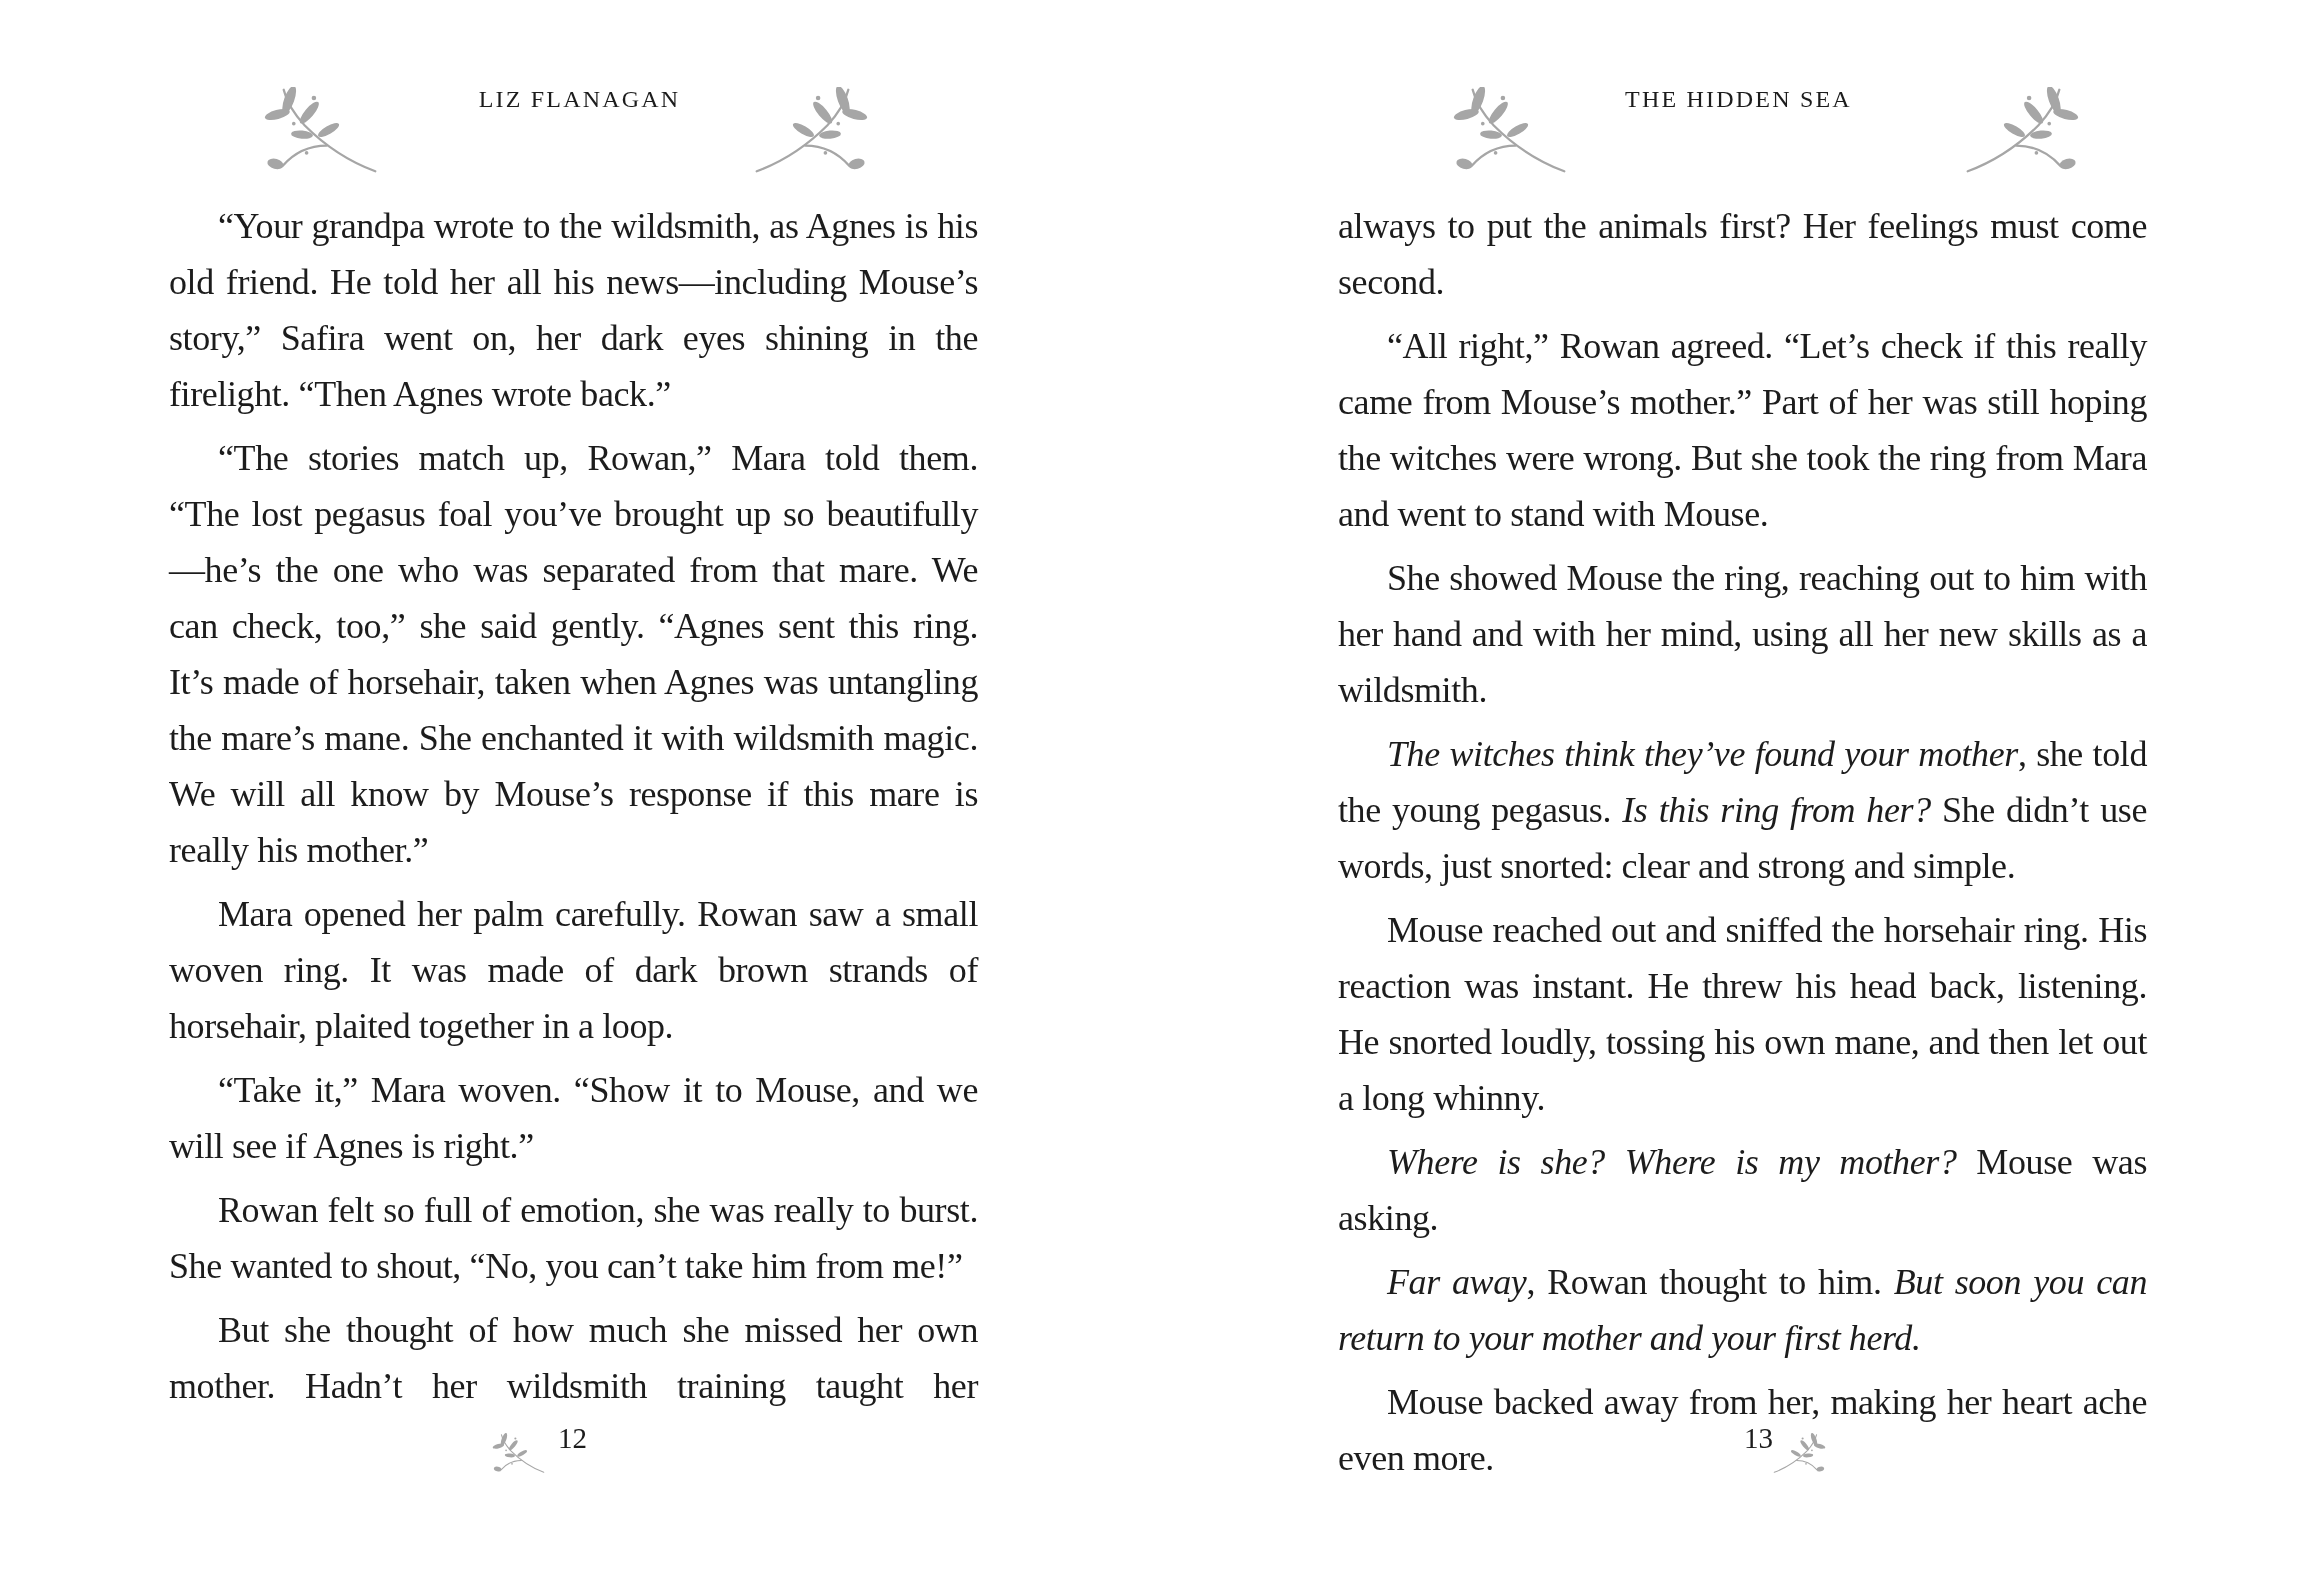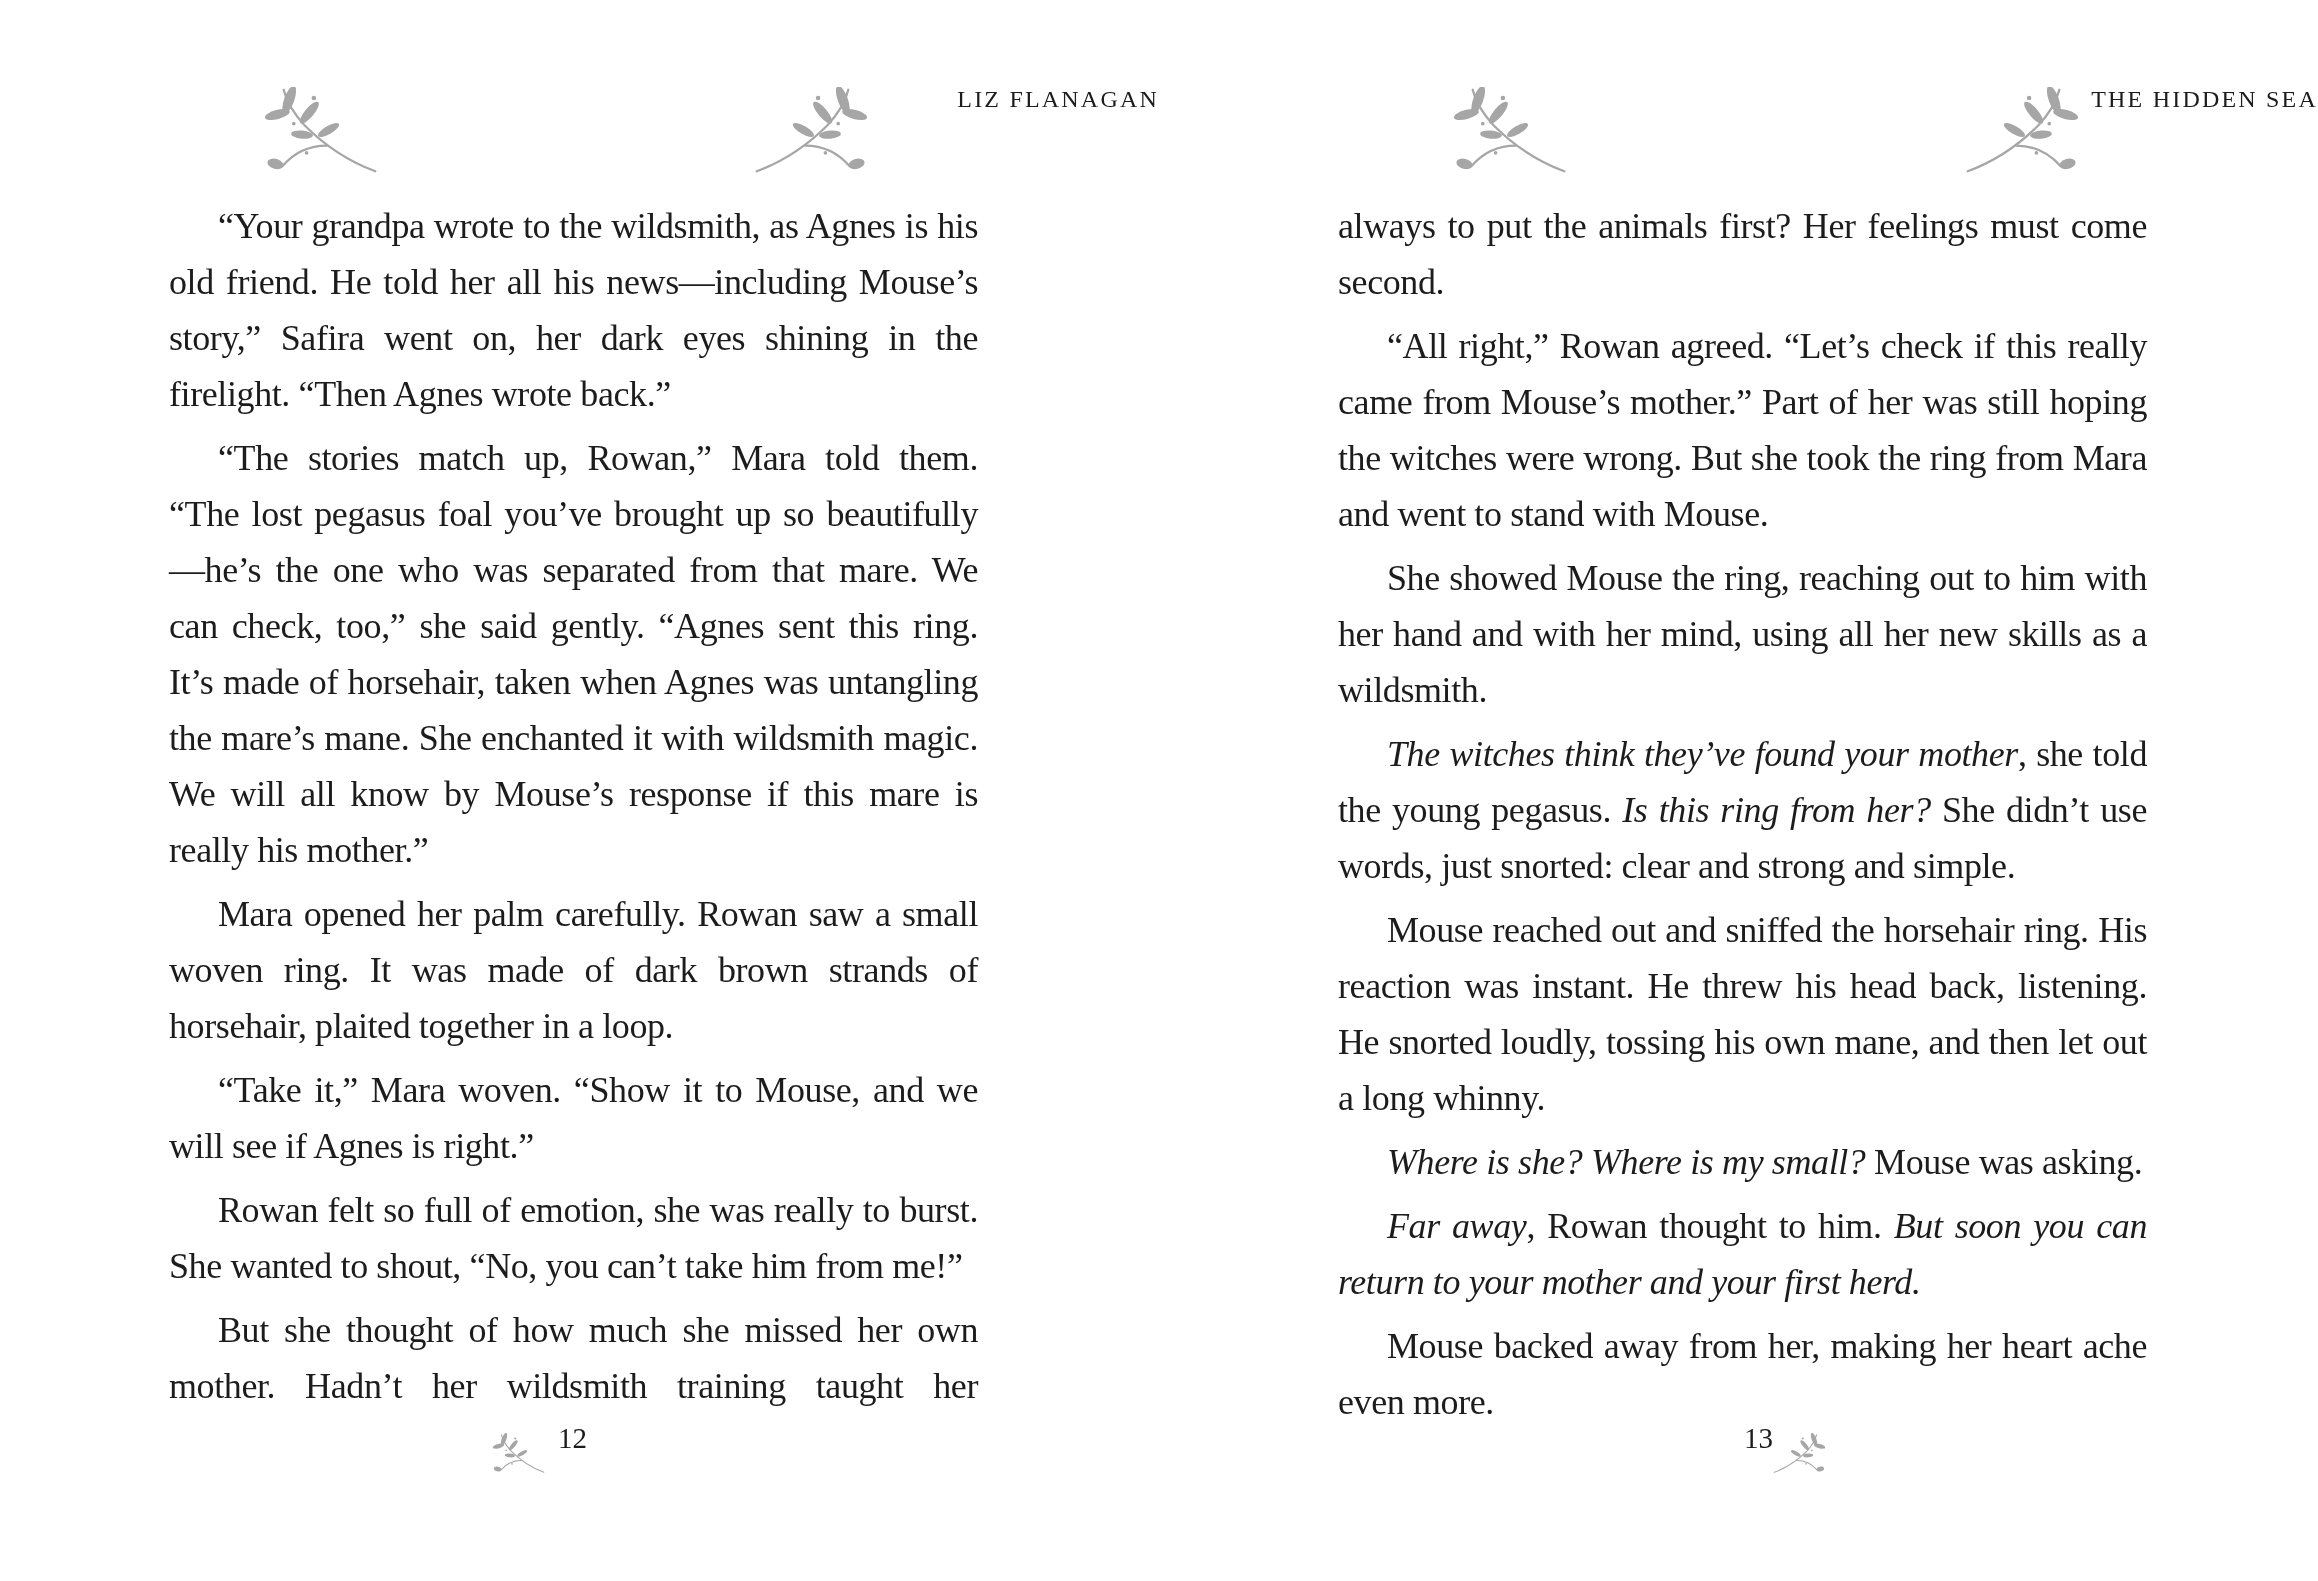--- a/index.html
+++ b/index.html
@@ -3,21 +3,21 @@
 <meta charset="utf-8">
 <style>
   html,body{margin:0;padding:0}
   body{width:2319px;height:1581px;background:#ffffff;overflow:hidden}
   .spread{position:relative;width:2319px;height:1581px;
           font-family:"Liberation Serif","DejaVu Serif",serif;color:#1c1c1c}
   .page{position:absolute;top:0;width:1159px;height:1581px}
   .page-left{left:0}
   .page-right{left:1159px}
 
-  .running-head{position:absolute;top:87px;left:0;width:100%;text-align:right;
+  .running-head{position:absolute;top:87px;left:0;width:100%;text-align:center;
                 font-size:24px;line-height:24px;letter-spacing:2.2px;font-weight:400}
 
   .orn{position:absolute;color:#a6a6a6}
   .orn-head{width:129px;height:87px}
   .page-left  .orn-head-l{left:254px;top:87px}
   .page-left  .orn-head-r{left:749px;top:87px}
   .page-right .orn-head-l{left:284px;top:87px}
   .page-right .orn-head-r{left:801px;top:87px}
   .mirror{transform:scaleX(-1)}
 
@@ -96,21 +96,21 @@
     <svg class="orn orn-head orn-head-r mirror" style="color: rgb(166, 166, 166);" viewBox="0 0 145 98" width="129" height="87">
         <use href="#sprig"></use>
       </svg>
 
     <div class="text-block" id="right-text">
         <p class="para"><span>always to put the animals first? Her feelings must come second.</span></p>
         <p class="para indent"><span>“All right,” Rowan agreed. “Let’s check if this really came from Mouse’s mother.” Part of her was still hoping the witches were wrong. But she took the ring from Mara and went to stand with Mouse.</span></p>
         <p class="para indent"><span>She showed Mouse the ring, reaching out to him with her hand and with her mind, using all her new skills as a wildsmith.</span></p>
         <p class="para indent"><em>The witches think they’ve found your mother</em><span>, she told the young pegasus. </span><em>Is this ring from her?</em><span> She didn’t use words, just snorted: clear and strong and simple.</span></p>
         <p class="para indent"><span>Mouse reached out and sniffed the horsehair ring. His reaction was instant. He threw his head back, listening. He snorted loudly, tossing his own mane, and then let out a long whinny.</span></p>
-        <p class="para indent"><em>Where is she? Where is my small?</em><span> Mouse was asking.</span></p>
+        <p class="para indent"><em>Where is she? Where is my mother?</em><span> Mouse was asking.</span></p>
         <p class="para indent"><em>Far away</em><span>, Rowan thought to him. </span><em>But soon you can return to your mother and your first herd.</em></p>
         <p class="para indent"><span>Mouse backed away from her, making her heart ache even more.</span></p>
       </div>
 
     <div class="page-number">13</div>
     <svg class="orn orn-foot mirror" style="color: rgb(166, 166, 166);" viewBox="0 0 62 46" width="55" height="41">
         <use href="#sprig"></use>
       </svg>
   </section>
 

